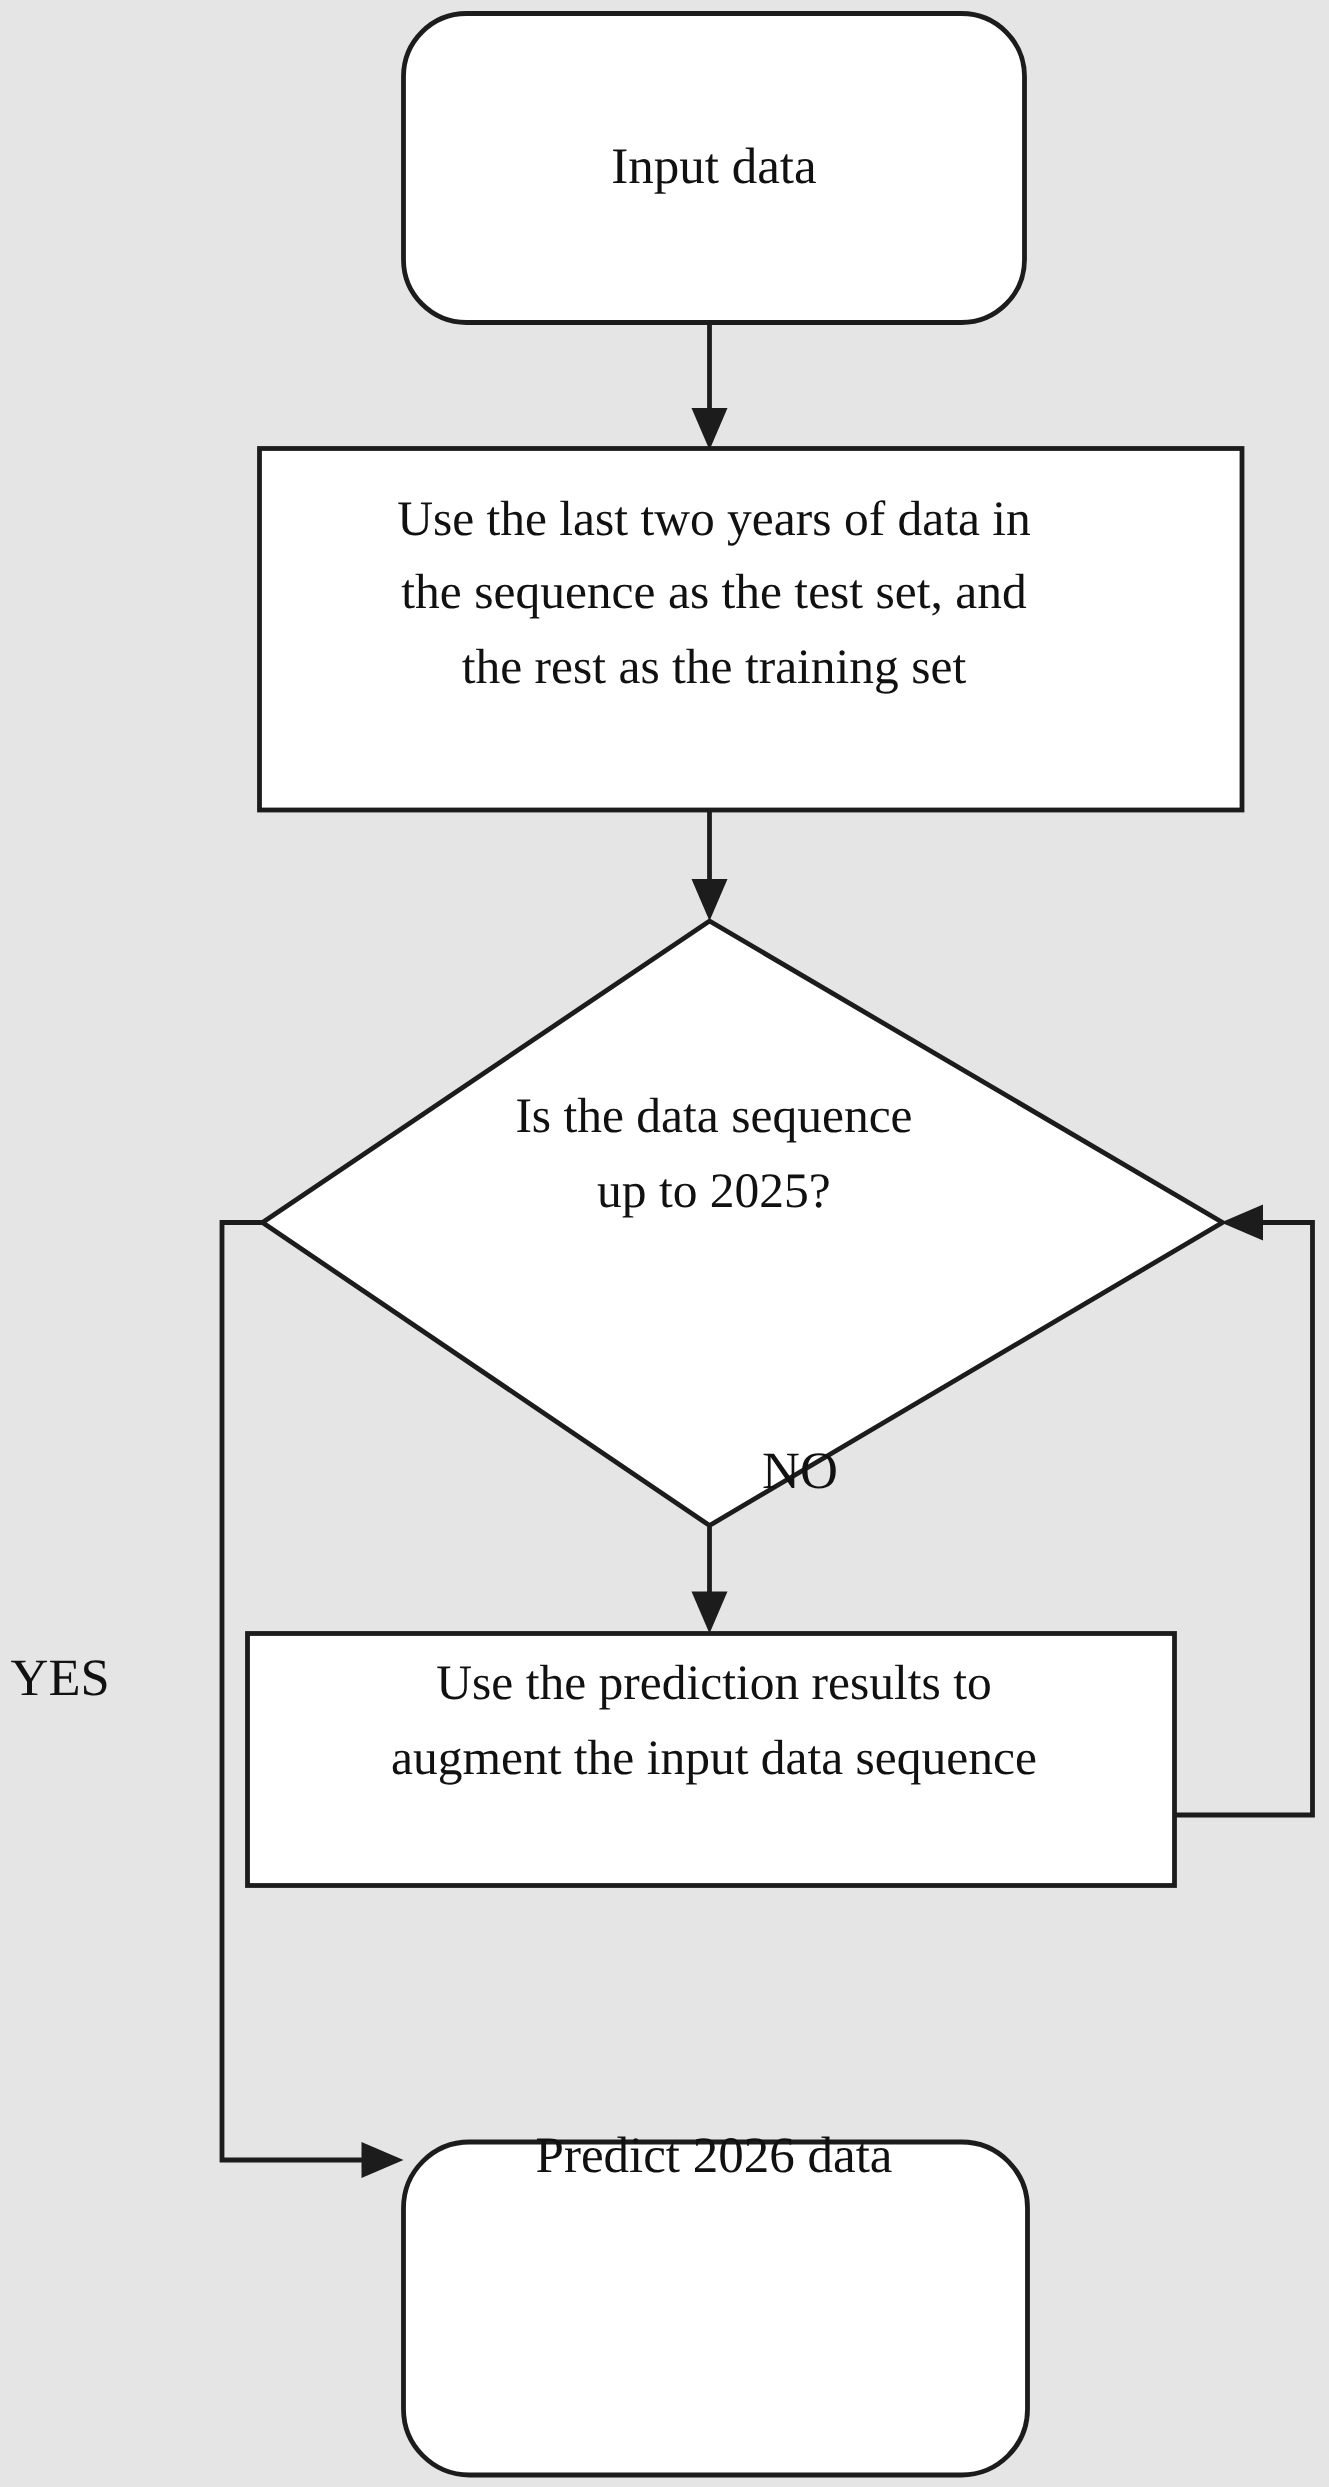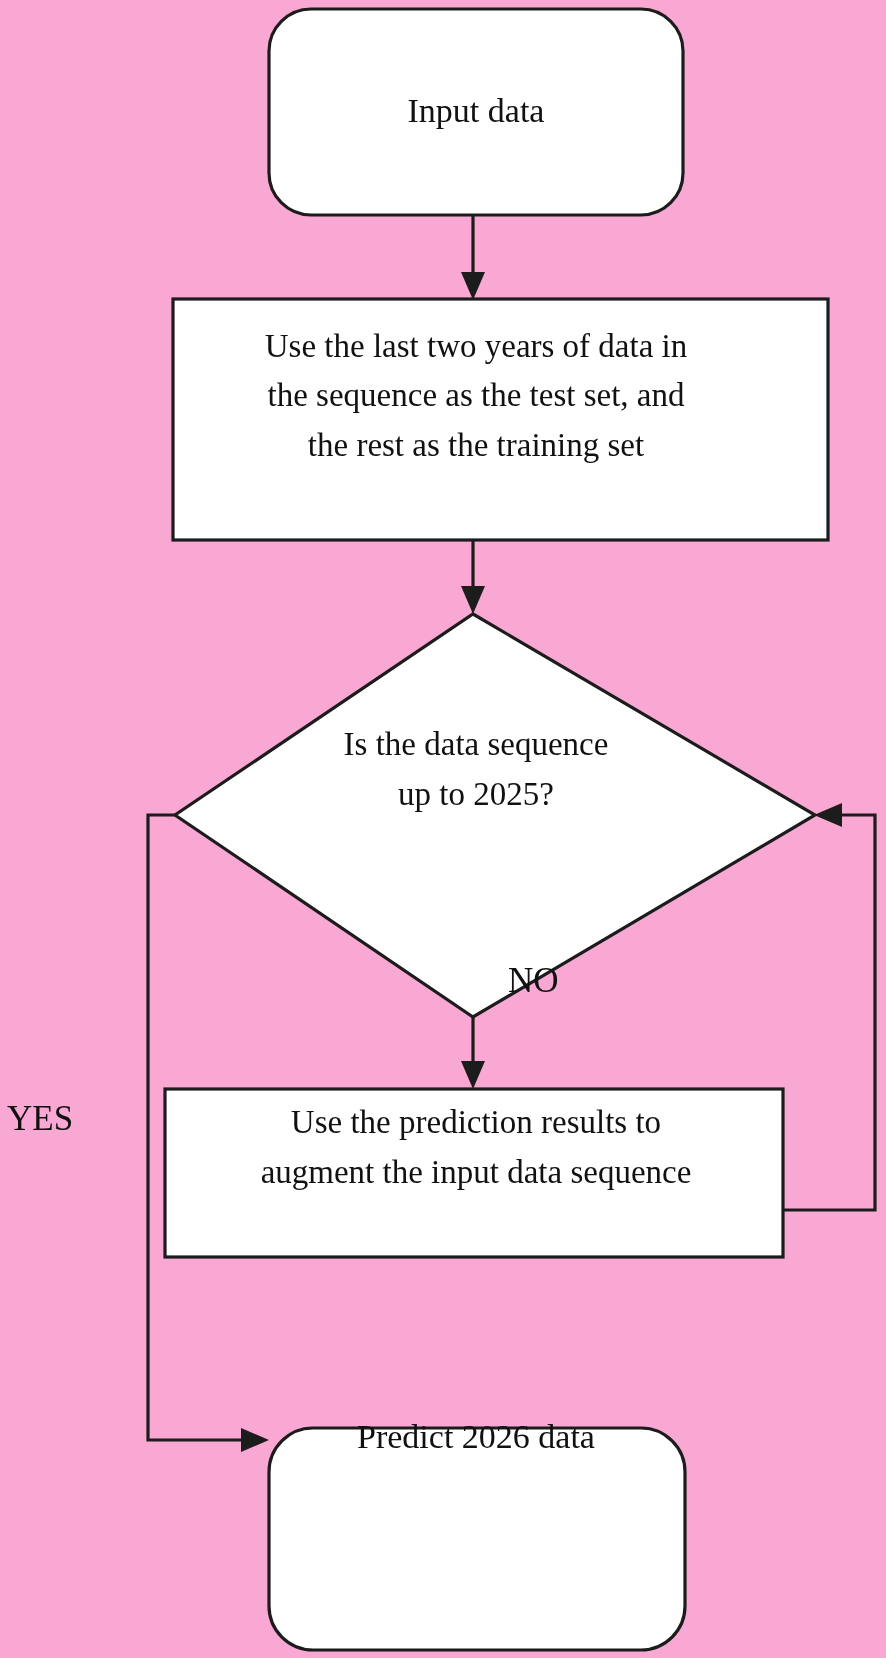--- a/index.html
+++ b/index.html
@@ -11,21 +11,21 @@
   body {
     width: 886px;
     height: 1658px;
     overflow: hidden;
     font-family: "Liberation Serif", "DejaVu Serif", serif;
   }
   #flowchart-root {
     position: relative;
     width: 886px;
     height: 1658px;
-    background: #f9a8d4;
+    background: #e5e5e5;
   }
   svg#flow-svg {
     display: block;
     width: 886px;
     height: 1658px;
   }
   .node-shape {
     fill: #ffffff;
     stroke: #1c1c1c;
     stroke-width: 3.2;

